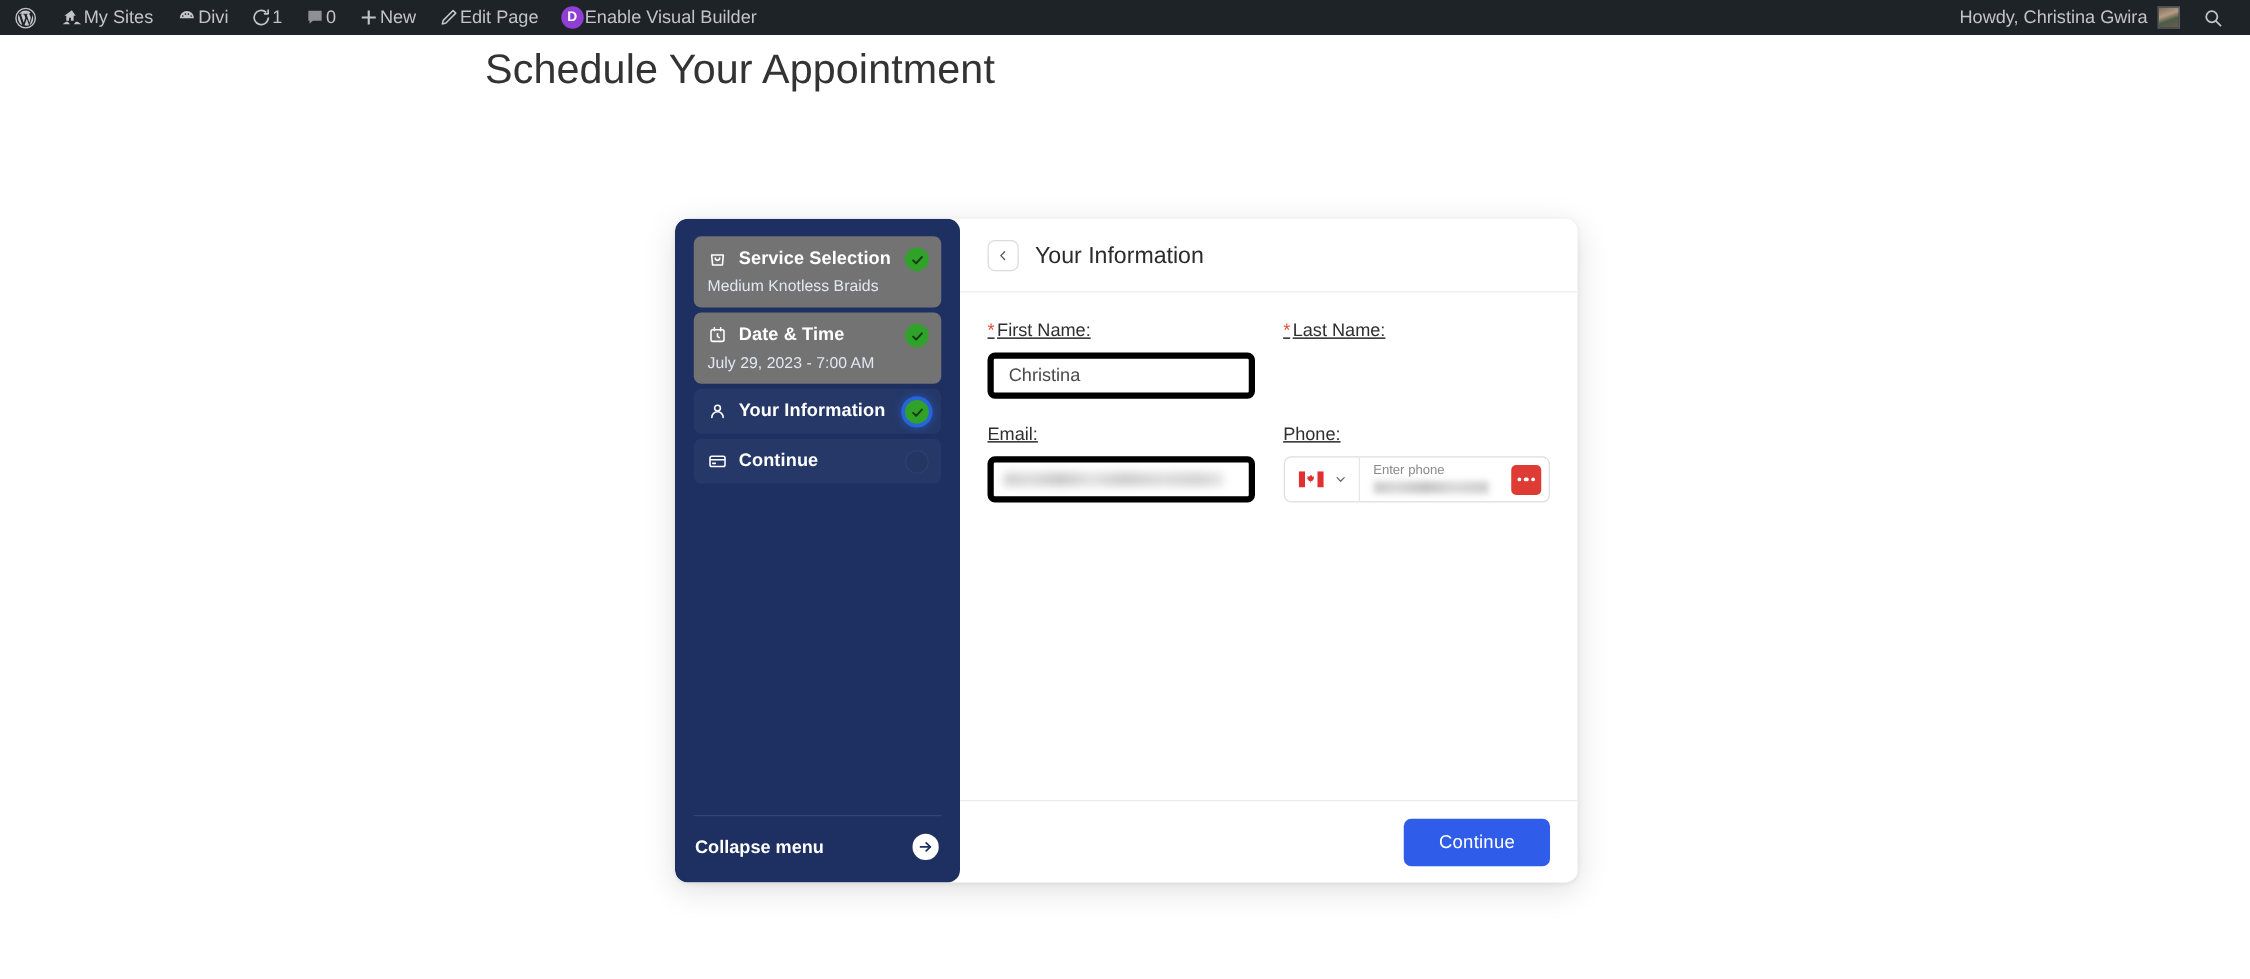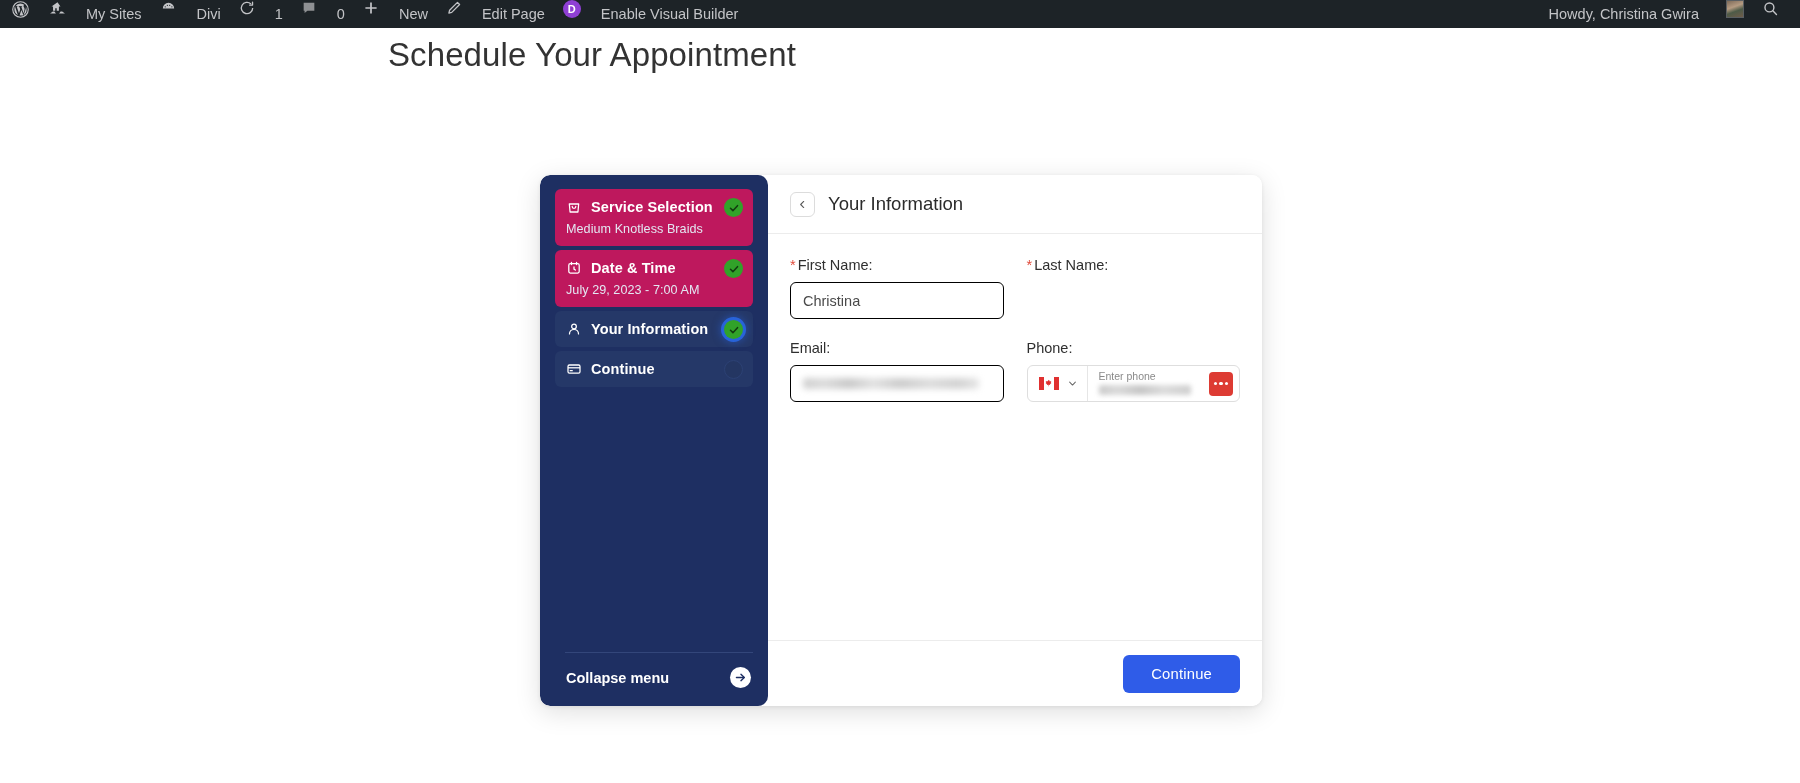--- a/index.html
+++ b/index.html
@@ -16,21 +16,21 @@
     width: 1800px; height: 28px;
     background: #1d2327;
     display: flex; align-items: center;
     color: #c3c4c7;
     font-size: 14.5px;
     z-index: 50;
   }
   .ab-left { display: flex; align-items: center; }
   .ab-right { margin-left: auto; display: flex; align-items: center; padding-right: 12px; }
   .ab-item {
-    display: flex; align-items: flex-start; gap: 20px;
+    display: flex; align-items: center; gap: 1px;
     height: 28px; padding: 0 9px;
     color: #c3c4c7; white-space: nowrap;
     font-size: 14.5px; line-height: 28px;
   }
   .ab-item.logo { padding: 0 10px 0 11px; }
   .ab-icon { display: inline-flex; align-items: center; justify-content: center; }
   .ab-icon svg { display: block; }
   .ab-count { color: #c3c4c7; }
   .divi-badge {
     width: 18px; height: 18px; border-radius: 50%;
@@ -71,21 +71,21 @@
   .bk-sidebar {
     width: 228px;
     background: #1e2f62;
     border-radius: 10px;
     display: flex; flex-direction: column;
     flex: 0 0 228px;
     position: relative;
   }
   .bk-steps { padding: 14px 15px 0 15px; }
   .bk-step {
-    background: #be185d;
+    background: #737373;
     border-radius: 6px;
     padding: 9px 10px 10px 10px;
     margin-bottom: 4px;
     position: relative;
     cursor: pointer;
   }
   .bk-step.plain { background: #253868; }
   .bk-step-head {
     display: flex; align-items: center; gap: 9px;
   }
@@ -114,21 +114,20 @@
     display: flex; align-items: center; justify-content: center;
   }
   .bk-badge.done { background: #31a229; }
   .bk-badge.done svg { display: block; }
   .bk-badge.active { background: #31a229; box-shadow: 0 0 0 3px rgba(41,104,230,0.85), 0 0 8px 3px rgba(41,104,230,0.55); }
   .bk-badge.pending { background: #243662; border: 1px solid #2c4174; }
 
   .bk-collapse-wrap {
     margin-top: auto;
     padding: 0 15px 18px 15px;
-    margin-left: 10px;
   }
   .bk-collapse-sep {
     height: 1px; background: #33467a;
     margin: 0 0 14px 0;
   }
   .bk-collapse {
     display: flex; align-items: center;
     padding: 0 2px 0 1px;
     cursor: pointer;
   }
@@ -170,37 +169,38 @@
   .bk-back svg { display: block; }
   .bk-header-title {
     font-size: 18.5px;
     color: #2b2b2b;
     font-weight: 400;
   }
 
   .bk-body {
     flex: 1 1 auto;
     padding: 23px 22px 0 22px;
+    text-decoration: underline;
   }
   .bk-row {
     display: flex;
     gap: 23px;
     margin-bottom: 21px;
   }
   .bk-field { flex: 1 1 0; min-width: 0; }
   .bk-label {
     font-size: 14.5px;
     color: #2f2f2f;
     margin-bottom: 9px;
     display: block;
   }
   .req { color: #e04a3a; margin-right: 2px; }
   .bk-input {
     width: 100%; height: 37px;
-    border: 1px solid #000000;
+    border: 5px solid #000000;
     border-radius: 6px;
     padding: 0 12px;
     font-size: 14.5px;
     color: #4a4a4a;
     font-family: "Liberation Sans", sans-serif;
     background: #fff;
     outline: none;
   }
   .bk-input::placeholder { color: #8d8d8d; }
   .redact-wrap { position: relative; }

